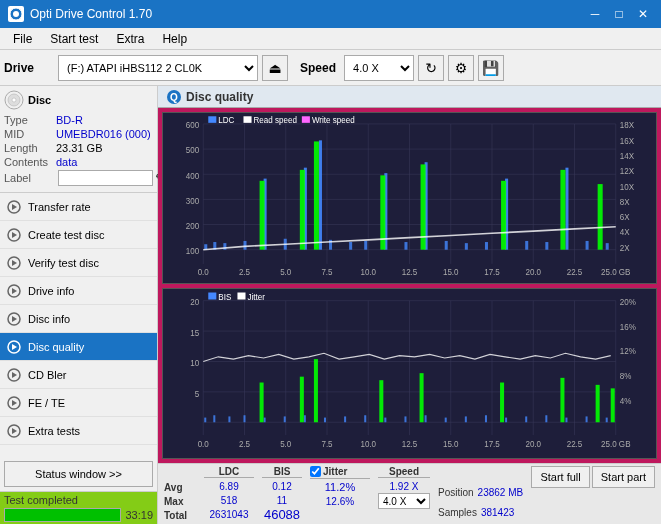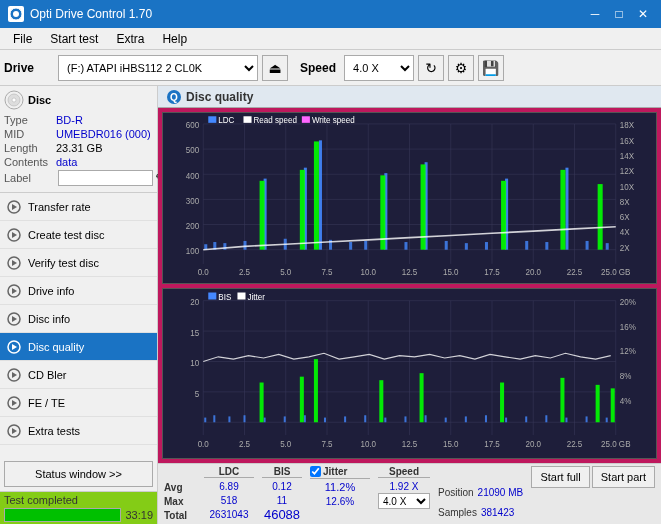--- a/index.html
+++ b/index.html
@@ -493,21 +493,21 @@
             <option>4.0 X</option>
             <option>8.0 X</option>
             <option>Max</option>
           </select>
         </div>
 
         <div style="display:flex; flex-direction:column; justify-content:space-around; min-width:80px;">
           <div style="height:14px;"></div>
           <div style="display:flex; gap:4px; font-size:10px; height:14px; align-items:flex-start;">
             <span style="color:#333;">Position</span>
-            <span style="color:#0000cc;">21090 MB</span>
+            <span style="color:#0000cc;">23862 MB</span>
           </div>
           <div style="display:flex; gap:4px; font-size:10px; height:14px; align-items:center;">
             <span style="color:#333;">Samples</span>
             <span style="color:#0000cc;">381423</span>
           </div>
         </div>
 
         <div style="display:flex; flex-direction:row; gap:2px; justify-content:center; margin-left:auto;">
           <button class="start-full-btn">Start full</button>
           <button class="start-part-btn">Start part</button>

